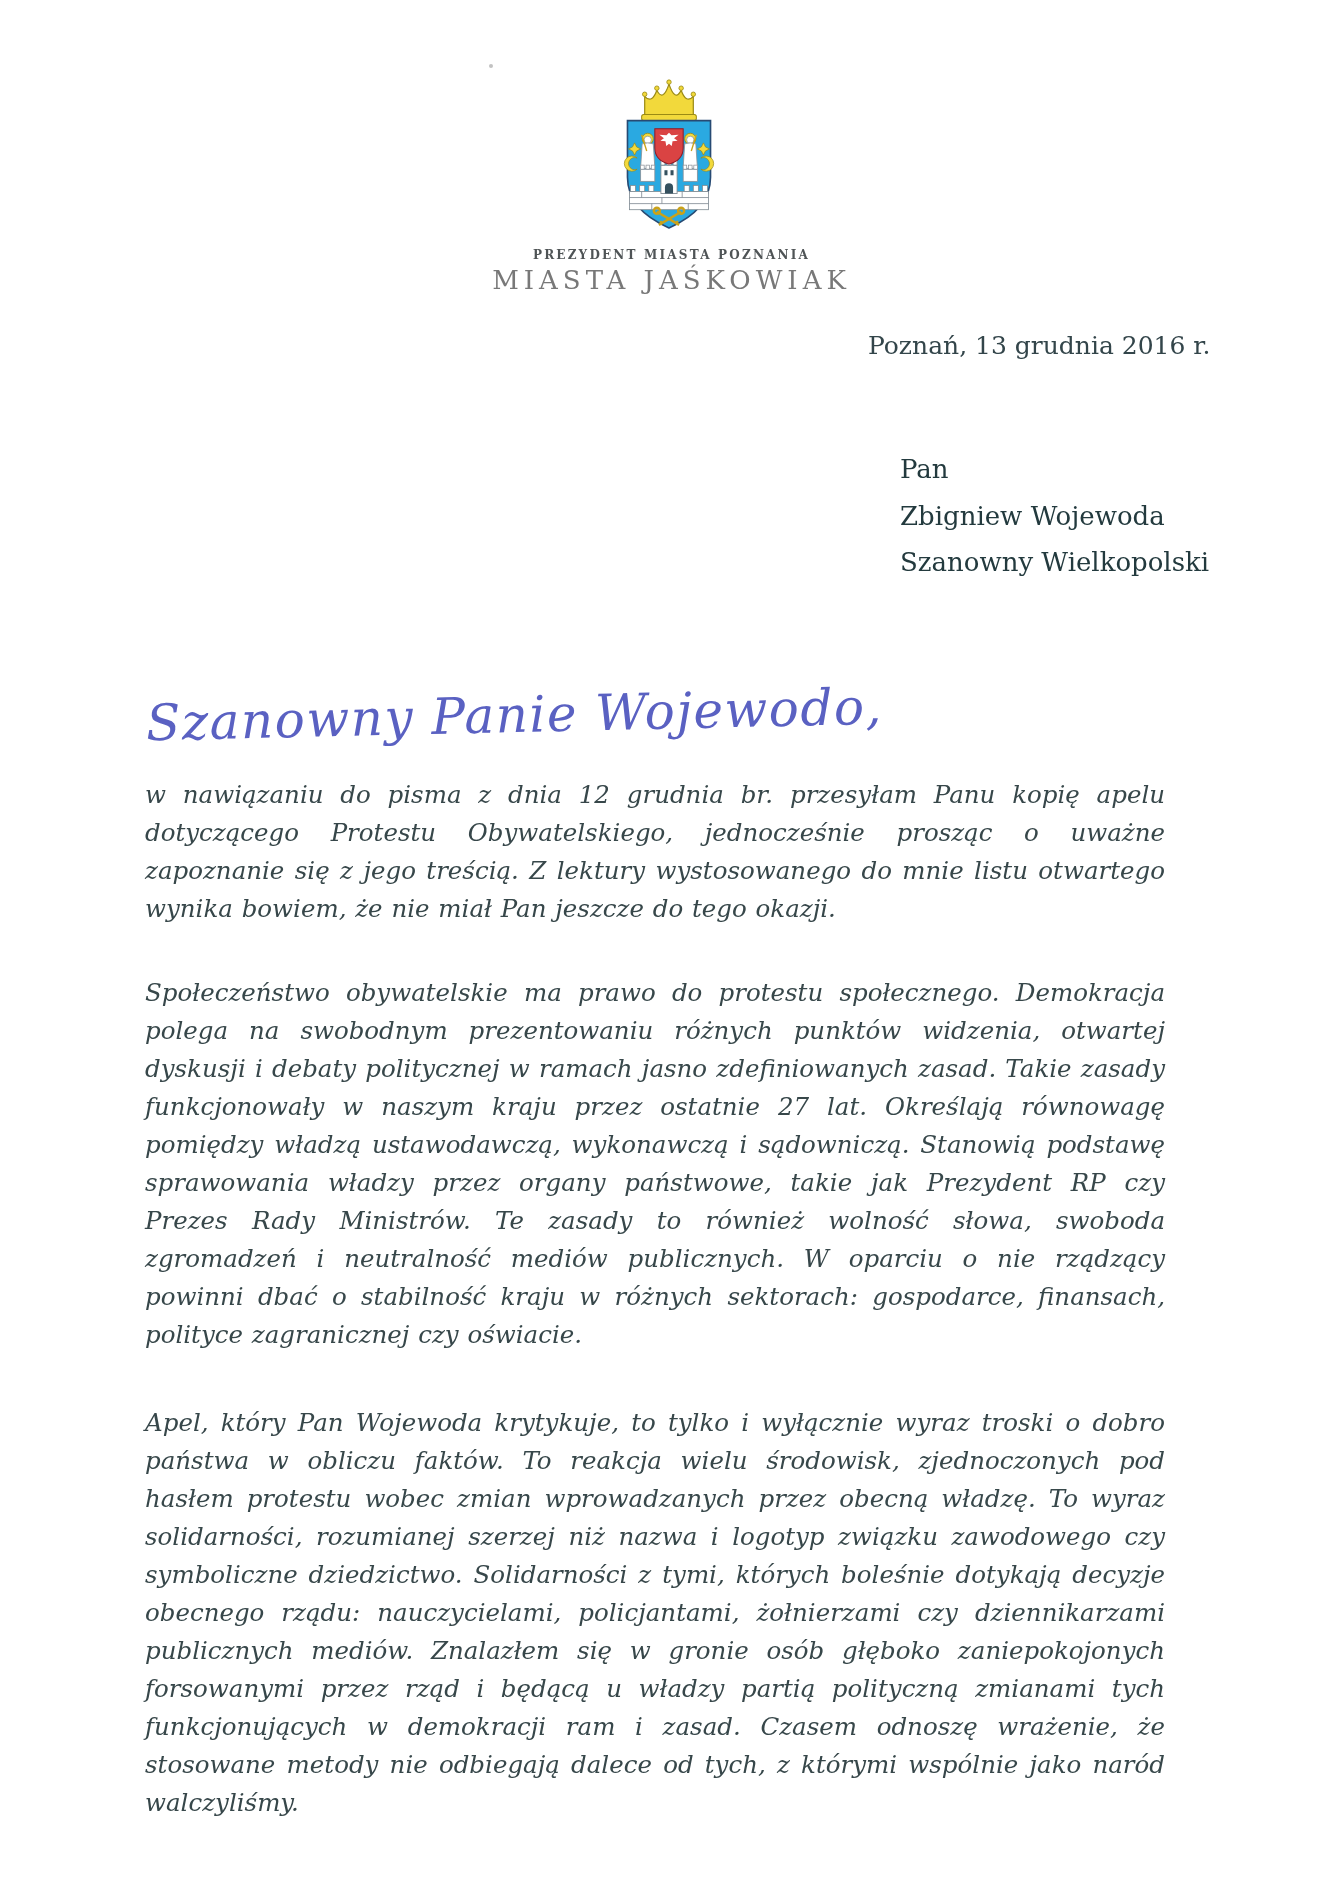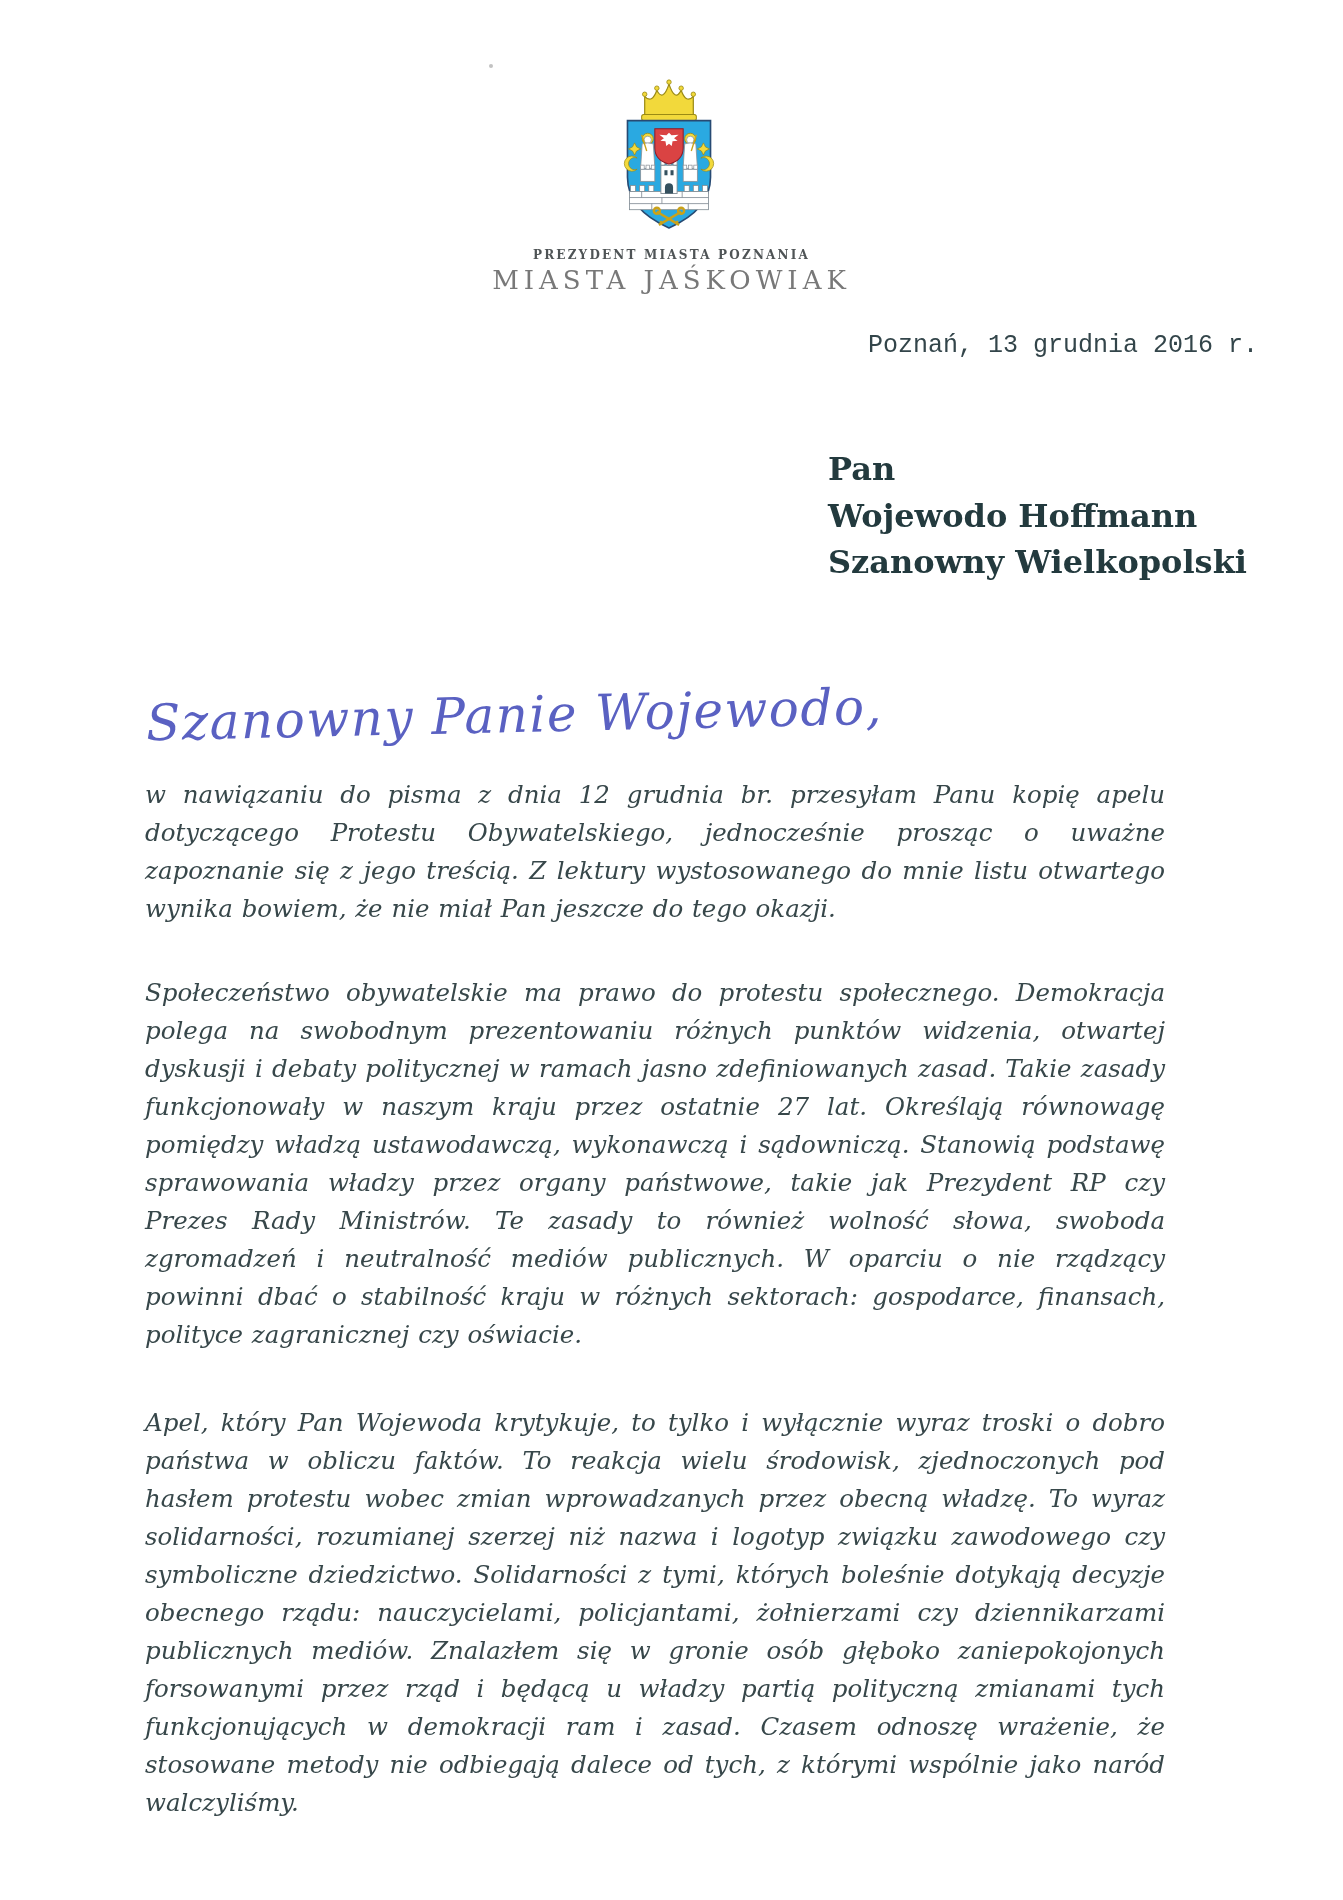--- a/index.html
+++ b/index.html
@@ -53,28 +53,27 @@
     font-size: 26px;
     letter-spacing: 5px;
     color: #787878;
   }
   .dateline {
     position: absolute;
     left: 868px;
     top: 331px;
     font-size: 25px;
     color: #33454a;
-    font-family: Liberation Mono, monospace;
   }
   .recipient {
     position: absolute;
-    left: 828px;
+    left: 900px;
     top: 446px;
-    font-size: 32px;
-    font-weight: bold;
+    font-size: 26px;
+    font-weight: normal;
     line-height: 46.5px;
     color: #233a3e;
   }
   .salutation {
     position: absolute;
     left: 146px;
     top: 686px;
     font-size: 50px;
     font-style: italic;
     letter-spacing: 1.5px;
@@ -190,21 +189,21 @@
     </g>
   </svg>
 
   <div class="org-line">PREZYDENT MIASTA POZNANIA</div>
   <div class="name-line">MIASTA JAŚKOWIAK</div>
 
   <div class="dateline">Poznań, 13 grudnia 2016 r.</div>
 
   <div class="recipient">
     <div>Pan</div>
-    <div>Wojewodo Hoffmann</div>
+    <div>Zbigniew Wojewoda</div>
     <div>Szanowny Wielkopolski</div>
   </div>
 
   <div class="salutation">Szanowny Panie Wojewodo,</div>
 
   <div class="letter-body">
     <p class="p1">w nawiązaniu do pisma z dnia 12 grudnia br. przesyłam Panu kopię apelu dotyczącego Protestu Obywatelskiego, jednocześnie prosząc o uważne zapoznanie się z jego treścią. Z lektury wystosowanego do mnie listu otwartego wynika bowiem, że nie miał Pan jeszcze do tego okazji.</p>
     <p class="p2">Społeczeństwo obywatelskie ma prawo do protestu społecznego. Demokracja polega na swobodnym prezentowaniu różnych punktów widzenia, otwartej dyskusji i debaty politycznej w ramach jasno zdefiniowanych zasad. Takie zasady funkcjonowały w naszym kraju przez ostatnie 27 lat. Określają równowagę pomiędzy władzą ustawodawczą, wykonawczą i sądowniczą. Stanowią podstawę sprawowania władzy przez organy państwowe, takie jak Prezydent RP czy Prezes Rady Ministrów. Te zasady to również wolność słowa, swoboda zgromadzeń i neutralność mediów publicznych. W oparciu o nie rządzący powinni dbać o stabilność kraju w różnych sektorach: gospodarce, finansach, polityce zagranicznej czy oświacie.</p>
     <p class="p3">Apel, który Pan Wojewoda krytykuje, to tylko i wyłącznie wyraz troski o dobro państwa w obliczu faktów. To reakcja wielu środowisk, zjednoczonych pod hasłem protestu wobec zmian wprowadzanych przez obecną władzę. To wyraz solidarności, rozumianej szerzej niż nazwa i logotyp związku zawodowego czy symboliczne dziedzictwo. Solidarności z tymi, których boleśnie dotykają decyzje obecnego rządu: nauczycielami, policjantami, żołnierzami czy dziennikarzami publicznych mediów. Znalazłem się w gronie osób głęboko zaniepokojonych forsowanymi przez rząd i będącą u władzy partią polityczną zmianami tych funkcjonujących w demokracji ram i zasad. Czasem odnoszę wrażenie, że stosowane metody nie odbiegają dalece od tych, z którymi wspólnie jako naród walczyliśmy.</p>
   </div>

